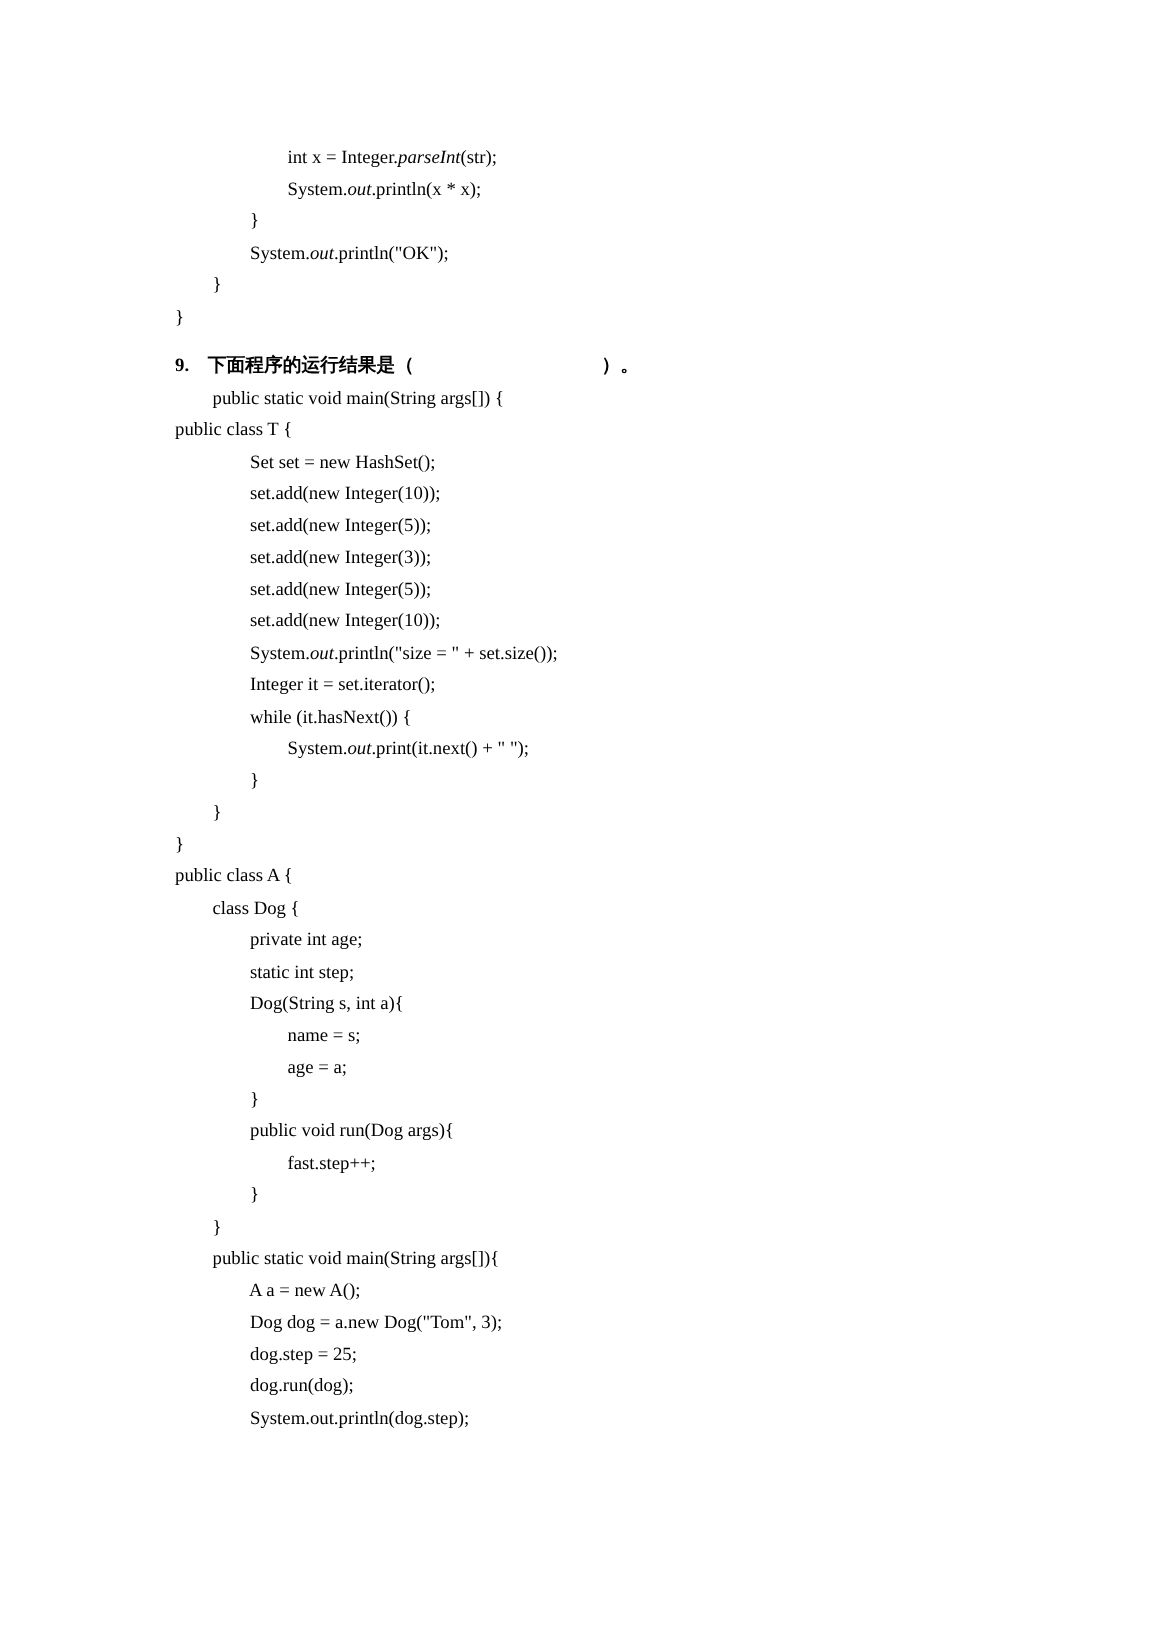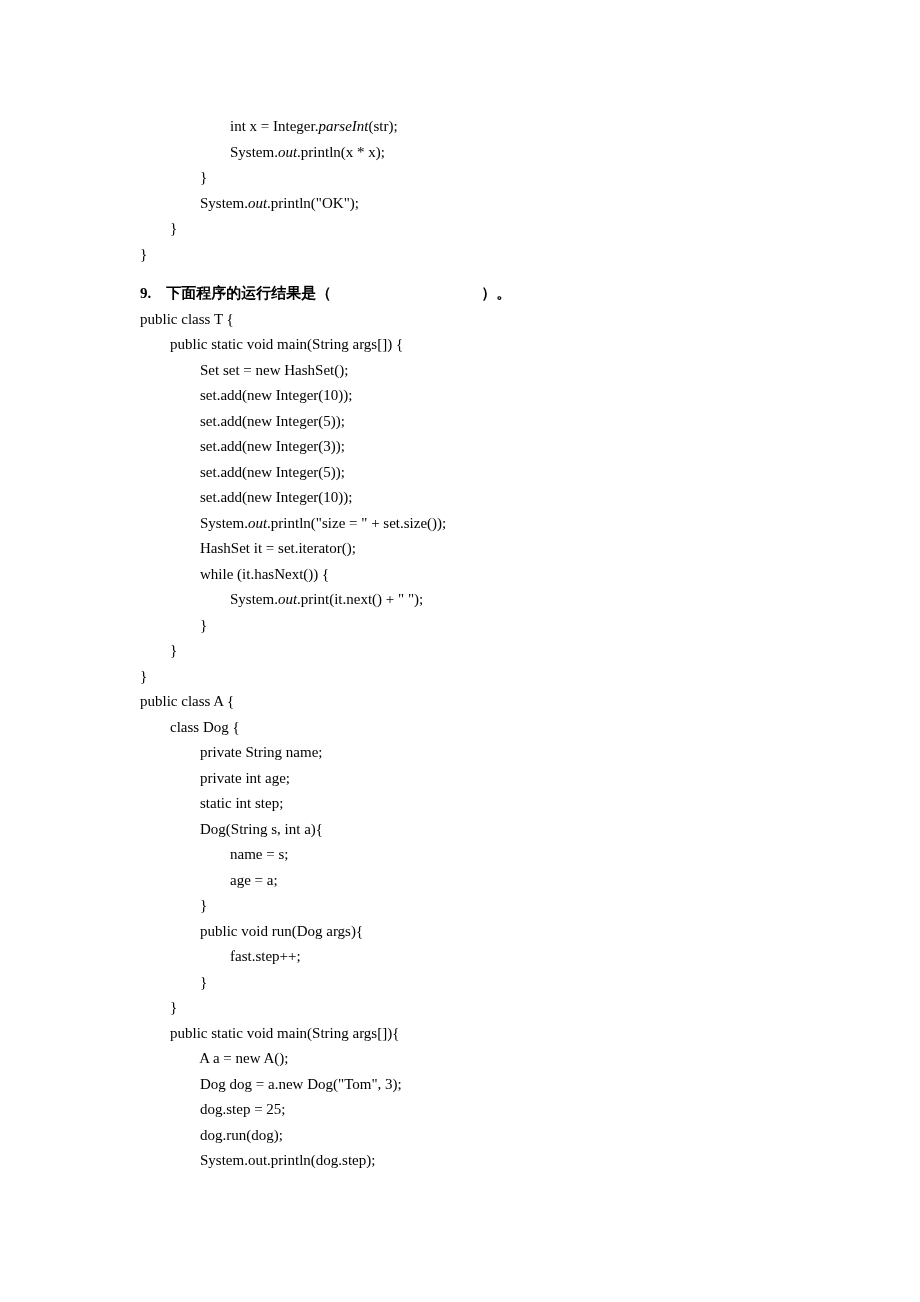--- a/index.html
+++ b/index.html
@@ -41,40 +41,39 @@
   <div class="code-line"><span>                        System.</span><span class="italic">out</span><span>.println(x * x);</span></div>
   <div class="code-line">                }</div>
   <div class="code-line"><span>                System.</span><span class="italic">out</span><span>.println("OK");</span></div>
   <div class="code-line">        }</div>
   <div class="code-line">}</div>
 
   <div style="height:14px;"></div>
 
   <div class="question-line"><span>9.</span><span>    </span><span>下面程序的运行结果是（</span><span class="blank"></span><span>）。</span></div>
 
+  <div class="code-line">        public static void main(String args[]) {</div>
   <div class="code-line">public class T {</div>
-  <div class="code-line">        public static void main(String args[]) {</div>
   <div class="code-line">                Set set = new HashSet();</div>
   <div class="code-line">                set.add(new Integer(10));</div>
   <div class="code-line">                set.add(new Integer(5));</div>
   <div class="code-line">                set.add(new Integer(3));</div>
   <div class="code-line">                set.add(new Integer(5));</div>
   <div class="code-line">                set.add(new Integer(10));</div>
   <div class="code-line"><span>                System.</span><span class="italic">out</span><span>.println("size = " + set.size());</span></div>
-  <div class="code-line">                HashSet it = set.iterator();</div>
+  <div class="code-line">                Integer it = set.iterator();</div>
   <div class="code-line">                while (it.hasNext()) {</div>
   <div class="code-line"><span>                        System.</span><span class="italic">out</span><span>.print(it.next() + " ");</span></div>
   <div class="code-line">                }</div>
   <div class="code-line">        }</div>
   <div class="code-line">}</div>
 
 
   <div class="code-line">public class A {</div>
   <div class="code-line">        class Dog {</div>
-  <div class="code-line">                private String name;</div>
   <div class="code-line">                private int age;</div>
   <div class="code-line">                static int step;</div>
   <div class="code-line">                Dog(String s, int a){</div>
   <div class="code-line">                        name = s;</div>
   <div class="code-line">                        age = a;</div>
   <div class="code-line">                }</div>
   <div class="code-line">                public void run(Dog args){</div>
   <div class="code-line">                        fast.step++;</div>
   <div class="code-line">                }</div>
   <div class="code-line">        }</div>

